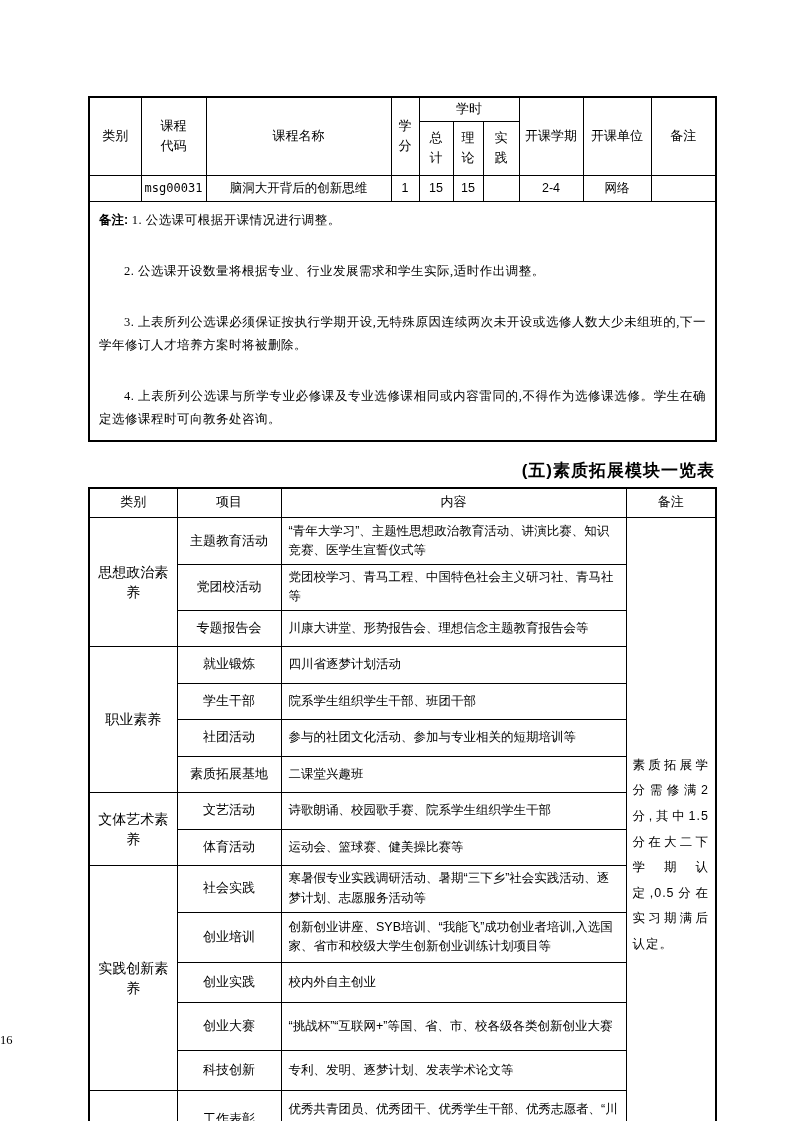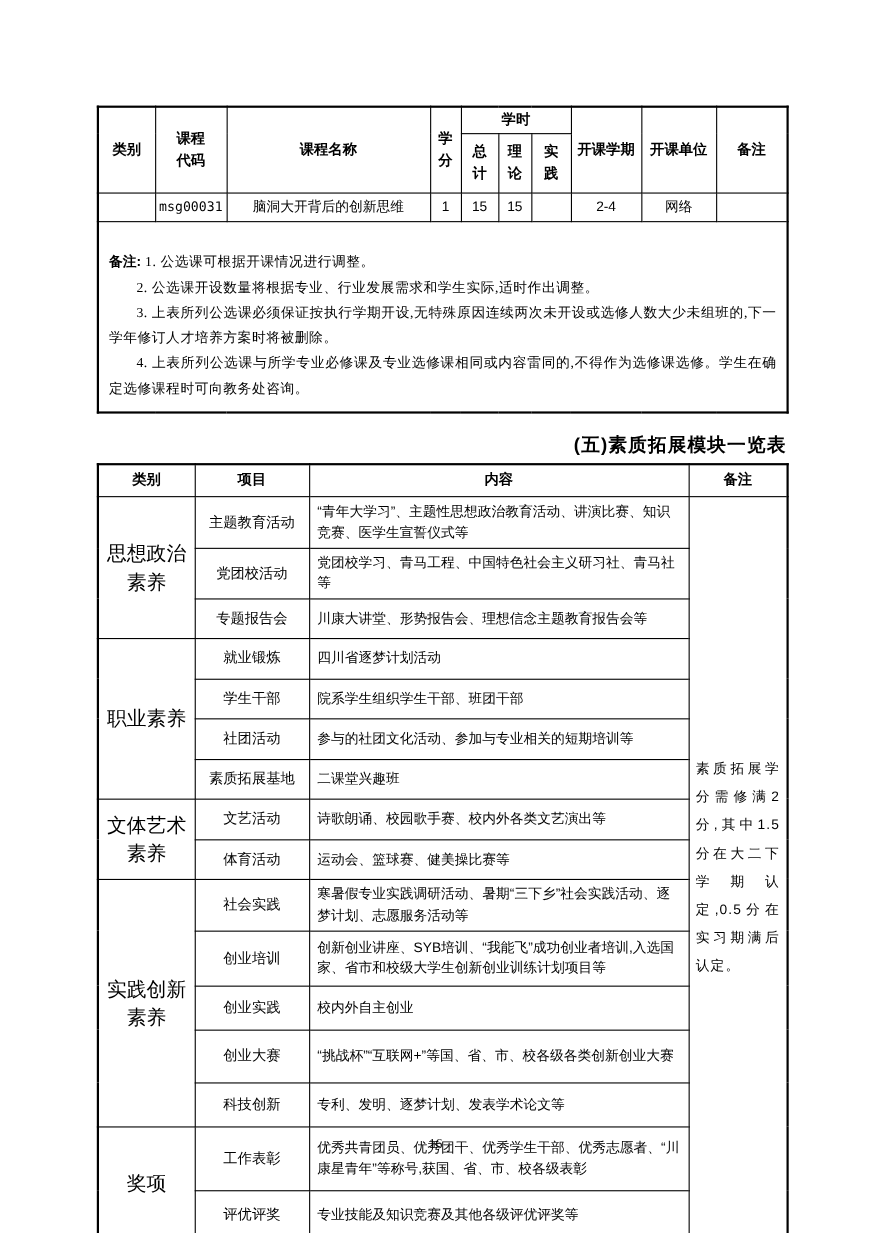--- a/index.html
+++ b/index.html
@@ -26,50 +26,50 @@
   }
   td {
     border: 1px solid #000;
     text-align: center;
     vertical-align: middle;
     font-size: 12.5px;
     line-height: 1.45;
     padding: 2px 3px;
     overflow: hidden;
   }
-  .hdr { font-weight: bold; font-size: 13px; }
+  .hdr { font-weight: normal; font-size: 13px; }
   .vstack { white-space: pre-line; line-height: 1.6; }
   .mono { font-family: "DejaVu Sans Mono", monospace; font-size: 12px; }
   
   .course-table .h1 td { height: 22px; }
   .course-table .h2 td { height: 54px; }
   .course-table .data-row td { height: 26px; }
   .notes-cell {
     text-align: left;
     vertical-align: top;
-    padding: 25px 9px 8px 9px;
+    padding: 7px 9px 8px 9px;
     font-family: "Liberation Serif", serif;
     font-size: 12.5px;
     line-height: 1.85;
   }
   .notes-cell p { text-align: justify; letter-spacing: 0.5px; }
-  .notes-cell .note-indent { text-indent: 2em; }
+  .notes-cell .note-indent { text-indent: 2em; margin-top: 28px; }
   .notes-label { font-weight: bold; font-family: "Liberation Sans", sans-serif; letter-spacing: 0; }
   
   .section-title {
     margin-top: 17px;
     margin-bottom: 5px;
     text-align: right;
     font-weight: bold;
     font-size: 17px;
     letter-spacing: 1px;
   }
   
   .quality-table .hrow td { height: 30px; }
-  .quality-table .cat { font-size: 18px; }
+  .quality-table .cat { font-size: 14px; }
   .quality-table .proj { font-size: 13px; }
   .quality-table .cont {
     text-align: left;
     padding: 3px 7px;
     font-size: 12.5px;
     line-height: 1.55;
   }
   .quality-table .remark-cell {
     font-weight: normal;
     font-size: 12.5px;
@@ -77,21 +77,20 @@
     vertical-align: middle;
     padding: 4px 6px;
     line-height: 2.05;
     letter-spacing: 1px;
   }
   .page-number {
     position: absolute;
     left: 0;
     top: 1033px;
     width: 792px;
-    text-align: center;
     font-family: "Liberation Serif", serif;
     font-size: 12.5px;
   }
 </style>
 </head>
 <body>
 
 <div class="sheet">
   <div class="content">
 
@@ -198,21 +197,21 @@
         <td class="cont">参与的社团文化活动、参加与专业相关的短期培训等</td>
       </tr>
       <tr style="height:36px">
         <td class="proj">素质拓展基地</td>
         <td class="cont">二课堂兴趣班</td>
       </tr>
 
       <tr style="height:37px">
         <td rowspan="2" class="cat">文体艺术素养</td>
         <td class="proj">文艺活动</td>
-        <td class="cont">诗歌朗诵、校园歌手赛、校内外各类文艺演出等</td>
+        <td class="cont">诗歌朗诵、校园歌手赛、院系学生组织学生干部</td>
       </tr>
       <tr style="height:36px">
         <td class="proj">体育活动</td>
         <td class="cont">运动会、篮球赛、健美操比赛等</td>
       </tr>
 
       <tr style="height:47px">
         <td rowspan="5" class="cat">实践创新素养</td>
         <td class="proj">社会实践</td>
         <td class="cont">寒暑假专业实践调研活动、暑期“三下乡”社会实践活动、逐梦计划、志愿服务活动等</td>

